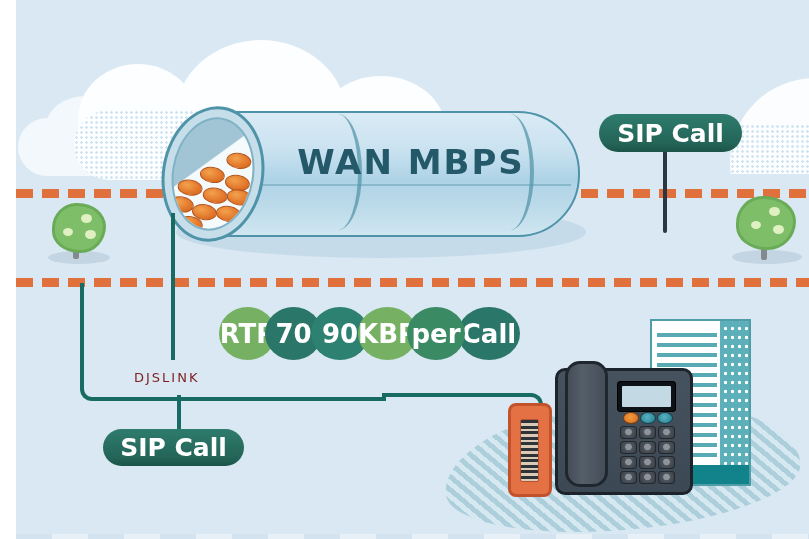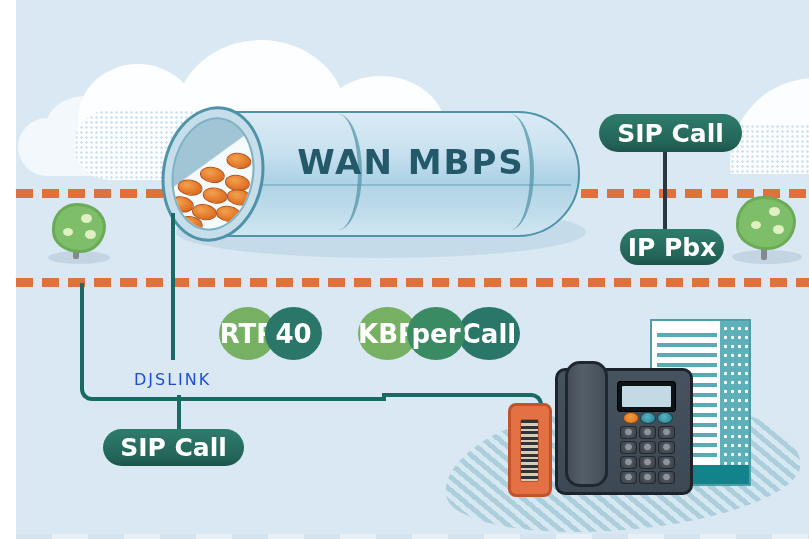--- a/index.html
+++ b/index.html
@@ -88,21 +88,21 @@
     position:absolute;top:307px;height:53px;border-radius:50%;
     display:flex;align-items:center;justify-content:center;
     color:#fff;font-weight:bold;font-size:26px;
   }
   .b0{left:203px;width:57px;}
   .b1{left:249px;width:57px;}
   .b2{left:295px;width:58px;}
   .b3{left:342px;width:59px;}
   .b4{left:391px;width:58px;}
   .b5{left:442px;width:62px;}
-  .djslink{left:118px;top:370px;font-size:16px;color:#1d4ed8;letter-spacing:2px;text-align:right;}
+  .djslink{left:118px;top:370px;font-size:13px;color:#7f1d1d;letter-spacing:2px;text-align:right;}
   
   .swoosh{
     left:428px;top:402px;width:356px;height:128px;transform:rotate(-5deg);
     border-radius:50% 50% 50% 50% / 60% 60% 40% 40%;
     background:repeating-linear-gradient(45deg,rgba(127,182,196,.5) 0 5px,rgba(209,231,238,.4) 5px 10px);
   }
   .building{left:634px;top:319px;width:97px;height:163px;background:#ffffff;border:2px solid #4f9da7;}
   .bld-stripes{position:absolute;left:5px;top:6px;width:60px;bottom:23px;
     background:repeating-linear-gradient(180deg,#ffffff 0 6px,#58abb5 6px 10px);}
   .bld-dots{position:absolute;right:0;top:0;width:29px;bottom:19px;background:#5db0b9;
@@ -187,25 +187,25 @@
     </div>
   </div>
 
   <div class="abs teal line-v1"></div>
   <div class="abs bus-left"></div>
   <div class="abs bus-right"></div>
   <div class="abs teal line-drop"></div>
   <div class="abs line-dark"></div>
 
   <div class="abs pill pill-sip-phone">SIP Call</div>
-  <div class="abs pill pill-ip-pbx">IP Pbx</div>
   <div class="abs pill pill-sip-trunk">SIP Call</div>
 
   <div class="bubble b0" style="background: rgb(118, 177, 99);">RTP</div>
-  <div class="bubble b1" style="background: rgb(42, 118, 104);">40</div>
+  <div class="bubble b1" style="background: rgb(42, 118, 104);">70</div>
+  <div class="bubble b2" style="background: rgb(44, 129, 112);">90</div>
   <div class="bubble b3" style="background: rgb(118, 177, 99);">KBP</div>
   <div class="bubble b5" style="background: rgb(42, 118, 104);">Call</div>
   <div class="bubble b4" style="background: rgb(58, 138, 100);">per</div>
 
   <div class="abs djslink">DJSLINK</div>
 
   <div class="abs swoosh"></div>
   <div class="abs building">
     <div class="bld-stripes"></div>
     <div class="bld-dots"></div>

